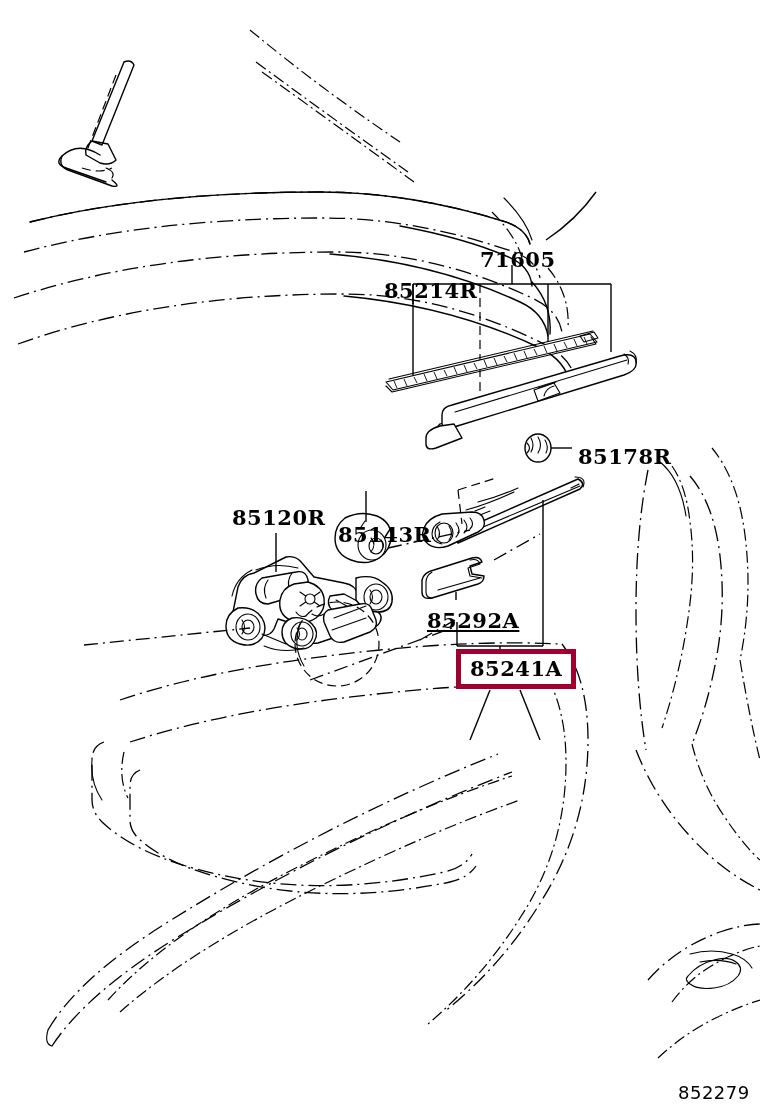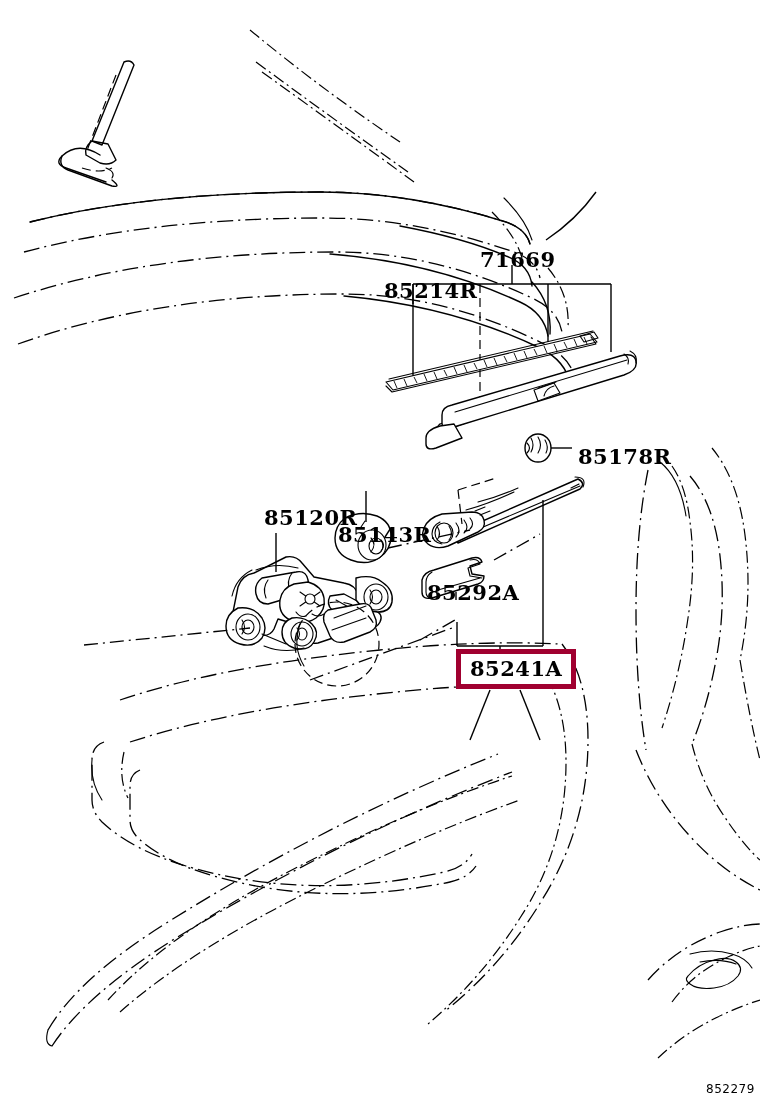--- a/index.html
+++ b/index.html
@@ -40,25 +40,24 @@
   .part-label.highlighted {
     border: 5px solid #A00030;
     padding: 4px 9px 5px 9px;
     background: #ffffff;
     box-sizing: border-box;
   }
   #figure-code {
     position: absolute;
     font-family: "DejaVu Sans", sans-serif;
     font-weight: normal;
-    font-size: 12px;
+    font-size: 18px;
     color: #000000;
     letter-spacing: 0.5px;
     white-space: nowrap;
-    margin-left: 28px;
   }
 </style>
 </head>
 <body>
 
 <div id="page">
 
   <svg id="diagram-svg" viewBox="0 0 760 1112" xmlns="http://www.w3.org/2000/svg">
 
     <defs>
@@ -355,29 +354,29 @@
       <path class="sld-t" d="M690 954 q22 -6 42 0 q14 4 20 14"></path>
       <path class="sld-t" d="M700 962 q20 -4 36 2"></path>
       <path class="dd2" d="M658 1058 q40 -38 102 -58"></path>
 
       <path class="sld-t" d="M688 976 q10 -12 26 -16 q14 -4 22 2 q8 6 2 14
                               q-8 10 -24 12 q-16 2 -24 -4 q-6 -4 -2 -8 z"></path>
     </g>
 
   </svg>
 
-  <div class="part-label" style="left:480px; top:249px;">71669</div>
+  <div class="part-label" style="left:480px; top:249px;">71605</div>
 
   <div class="part-label" style="left:384px; top:280px;">85214R</div>
 
   <div class="part-label" style="left:578px; top:446px;">85178R</div>
 
   <div class="part-label" style="left:338px; top:492px;margin-top:32px;">85143R</div>
 
-  <div class="part-label" style="left:232px; top:507px;margin-left:32px;">85120R</div>
-
-  <div class="part-label" style="left:427px; top:582px;">85292A</div>
+  <div class="part-label" style="left:232px; top:507px;">85120R</div>
+
+  <div class="part-label" style="left:427px; top:610px;text-decoration:underline;">85292A</div>
 
   <div class="part-label highlighted" style="left:456px; top:649px;">85241A</div>
 
   <div id="figure-code" style="left:678px; top:1082px;">852279</div>
 
 </div>
 
 </body></html>

